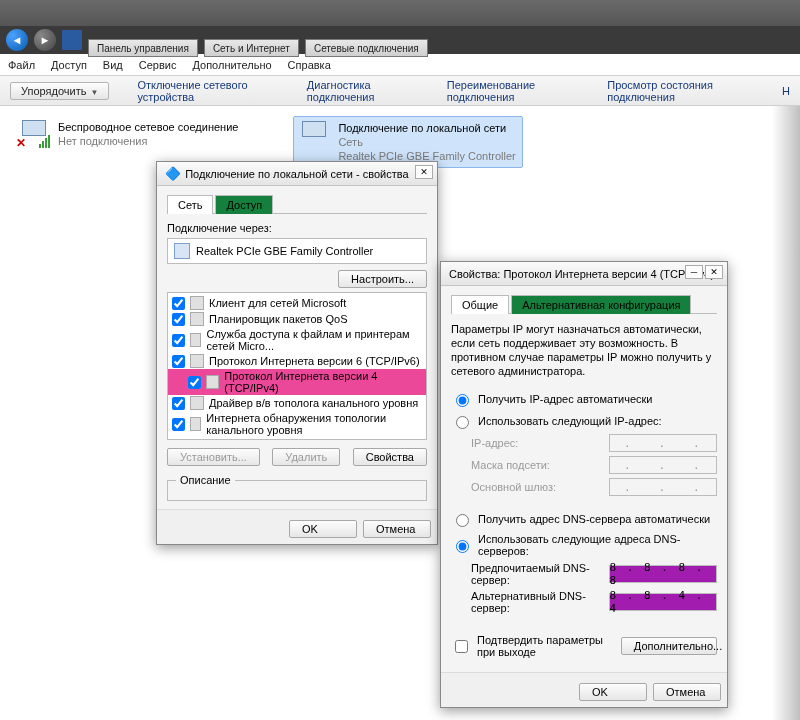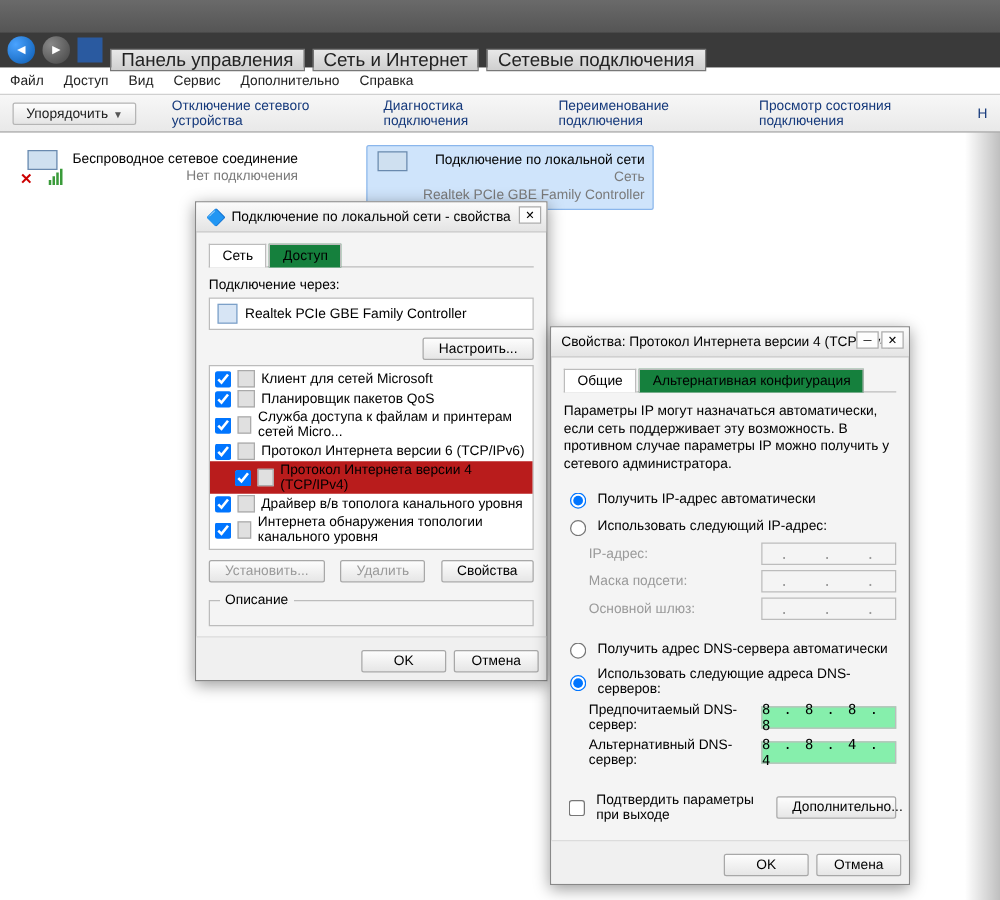--- a/index.html
+++ b/index.html
@@ -3,71 +3,71 @@
 <meta charset="utf-8">
 <style>
 * { box-sizing: border-box; font-family: "Segoe UI", Tahoma, sans-serif; font-size: 11px; }
 body { margin: 0; background: #5e5e5e; width: 800px; height: 720px; overflow: hidden; position: relative; }
 
 .titlebar { height: 26px; background: linear-gradient(#6a6a6a,#555); display:flex; align-items:center; }
 .navband { height: 28px; background: #3a3a3a; display:flex; align-items:center; padding:0 6px; gap:6px;}
 .navbtn { width:22px; height:22px; border-radius:50%; background: radial-gradient(circle at 30% 30%, #4aa3ff, #0a5ab0); display:inline-flex; align-items:center; justify-content:center; color:#fff; font-size:11px;}
 .navbtn.fwd{ background: radial-gradient(circle at 30% 30%, #888, #444);}
 .locicon{ width:20px; height:20px; background:#2a5aa0; display:inline-block;}
-.crumb { height:18px; border:1px solid #777; background:linear-gradient(#e8e8e8,#cfcfcf); color:#222; padding:1px 8px; display:inline-flex; align-items:center; font-size:15px;margin-top:16px;}
+.crumb { height:18px; border:1px solid #777; background:linear-gradient(#e8e8e8,#cfcfcf); color:#222; padding:1px 8px; display:inline-flex; align-items:center; font-size:10px;margin-top:16px;}
 
 .menubar { height:22px; background:#fff; display:flex; align-items:center; padding:0 8px; gap:16px; border-bottom:1px solid #d0d0d0;}
 .menubar span{ color:#222; }
 
 .toolbar { height:30px; background:linear-gradient(#f7f7f7,#e9e9e9); border-bottom:1px solid #cfcfcf; display:flex; align-items:center; padding:0 10px; gap:28px; color:#15397b;}
 .toolbar .org{ background:linear-gradient(#fdfdfd,#e5e5e5); border:1px solid #b5b5b5; padding:2px 10px; border-radius:2px; color:#222;}
 .chev{ font-size:8px; margin-left:4px; color:#555;}
 
 .content { position:relative; background:#fff; height:calc(100% - 26px - 28px - 22px - 30px); }
 
 .connrow{ display:flex; gap:30px; padding:10px 14px;}
 .conn { display:flex; gap:8px; padding:4px 6px 4px 4px;}
 .conn.sel{ background:#cfe4fb; border:1px solid #8ab6ec; border-radius:2px;margin-left:19px;}
 .conn .ic{ width:32px; height:28px; position:relative;}
 .conn .ic .mon{ width:24px; height:16px; background:#cfe0f0; border:1px solid #6a8aaf; position:absolute; top:0; left:4px;}
 .conn .ic .bars{position:absolute; bottom:0; right:0; display:flex; gap:1px; align-items:flex-end;}
 .conn .ic .bars i{width:2px; background:#3a9b3a; display:block;}
 .conn .ic .x{position:absolute; bottom:-2px; left:-2px; color:#c00; font-weight:bold; font-size:12px;}
-.conn .tx{ line-height:14px;text-align:right;}
+.conn .tx{ line-height:14px;}
 .conn .gray{ color:#7a7a7a;}
 
 .dialog { position:absolute; background:#f4f4f4; border:1px solid #888; box-shadow:0 3px 12px rgba(0,0,0,.4);}
 .dialog .ttl{ height:24px; background:linear-gradient(#fbfbfb,#e4e4e4); border-bottom:1px solid #c5c5c5; display:flex; align-items:center; padding:0 8px; position:relative;}
 .dialog .ttl .winbtn{position:absolute; right:4px; top:3px; display:flex; gap:2px;}
 .dialog .ttl .winbtn span{ width:18px; height:14px; border:1px solid #aaa; background:#fdfdfd; font-size:9px; display:flex; align-items:center; justify-content:center;}
 .dialog .body{ padding:8px 10px;}
 
 .tabs{ display:flex; border-bottom:1px solid #bcbcbc; margin-bottom:8px;}
 .tab{ padding:3px 10px; border:1px solid #bcbcbc; border-bottom:none; background:#15803d; position:relative; top:1px; margin-right:2px;}
 .tab.active{ background:#fff; }
 
 .sunken{ border:1px solid #bcbcbc; background:#fff; padding:4px 6px; display:flex; align-items:center; gap:6px;}
 .smallicon{ width:16px; height:16px; background:#d7e5f5; border:1px solid #7ca0c8; display:inline-block;}
 
-.btn{ border:1px solid #a8a8a8; background:linear-gradient(#fdfdfd,#e6e6e6); padding:2px 12px; border-radius:2px; min-width:68px; text-align:center; display:inline-block;}
+.btn{ border:1px solid #a8a8a8; background:linear-gradient(#fdfdfd,#e6e6e6); padding:2px 12px; border-radius:2px; min-width:68px; display:inline-block;}
 .btn.dis{ color:#9a9a9a; }
 
 .complist{ border:1px solid #bcbcbc; background:#fff; padding:2px 0; margin-top:4px;}
 .complist .row{ display:flex; align-items:center; gap:5px; padding:1px 4px;}
-.complist .row.sel{ background:#b91c1c;padding-left:20px;}
+.complist .row.sel{ background:#ec4899;padding-left:20px;}
 .complist .row input[type=checkbox]{margin:0;}
 .complist .row .ci{ width:14px; height:14px; background:#e0e0e0; border:1px solid #aaa;}
 
 fieldset{ border:1px solid #bcbcbc; padding:6px 8px 8px; margin:8px 0 0;}
 legend{ padding:0 4px;}
 
 .radio-row{ display:flex; align-items:center; gap:6px; padding:3px 0;}
 .iprow{ display:flex; align-items:center; padding:2px 0 2px 20px; gap:8px;}
 .iprow .lbl{ width:180px;}
-.ipbox{ border:1px solid #bcbcbc; background:#86efac; width:150px; height:18px; display:flex; align-items:center; justify-content:space-around; font-family:monospace; letter-spacing:2px;}
+.ipbox{ border:1px solid #bcbcbc; background:#a21caf; width:150px; height:18px; display:flex; align-items:center; justify-content:space-around; font-family:monospace; letter-spacing:2px;}
 .ipbox.dis{ background:#f4f4f4; color:#9a9a9a;}
 .dislbl{ color:#9a9a9a;}
 
 .checkrow{ display:flex; align-items:center; gap:6px; padding:6px 0;}
 .btnrow{ display:flex; justify-content:flex-end; gap:6px; padding:10px 6px 6px; border-top:1px solid #dcdcdc; background:#f0f0f0;}
 
 .shade{ position:absolute; right:0; top:0; bottom:0; width:28px; background:linear-gradient(to left, rgba(0,0,0,.25), transparent);}
 </style>
 </head>
 <body>

